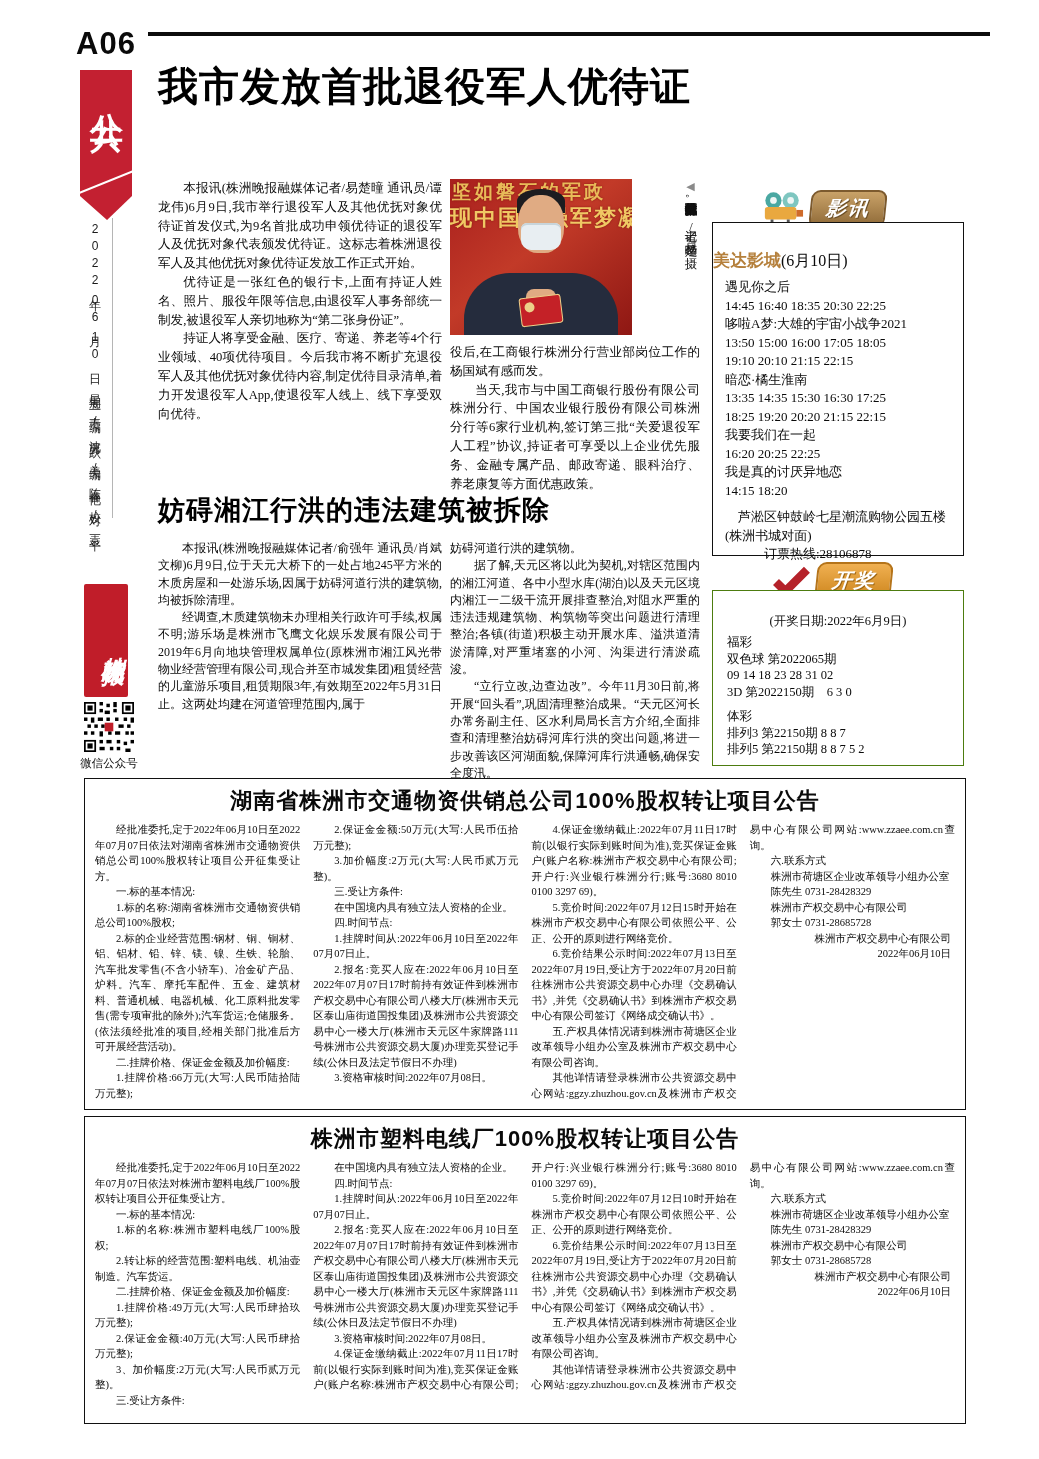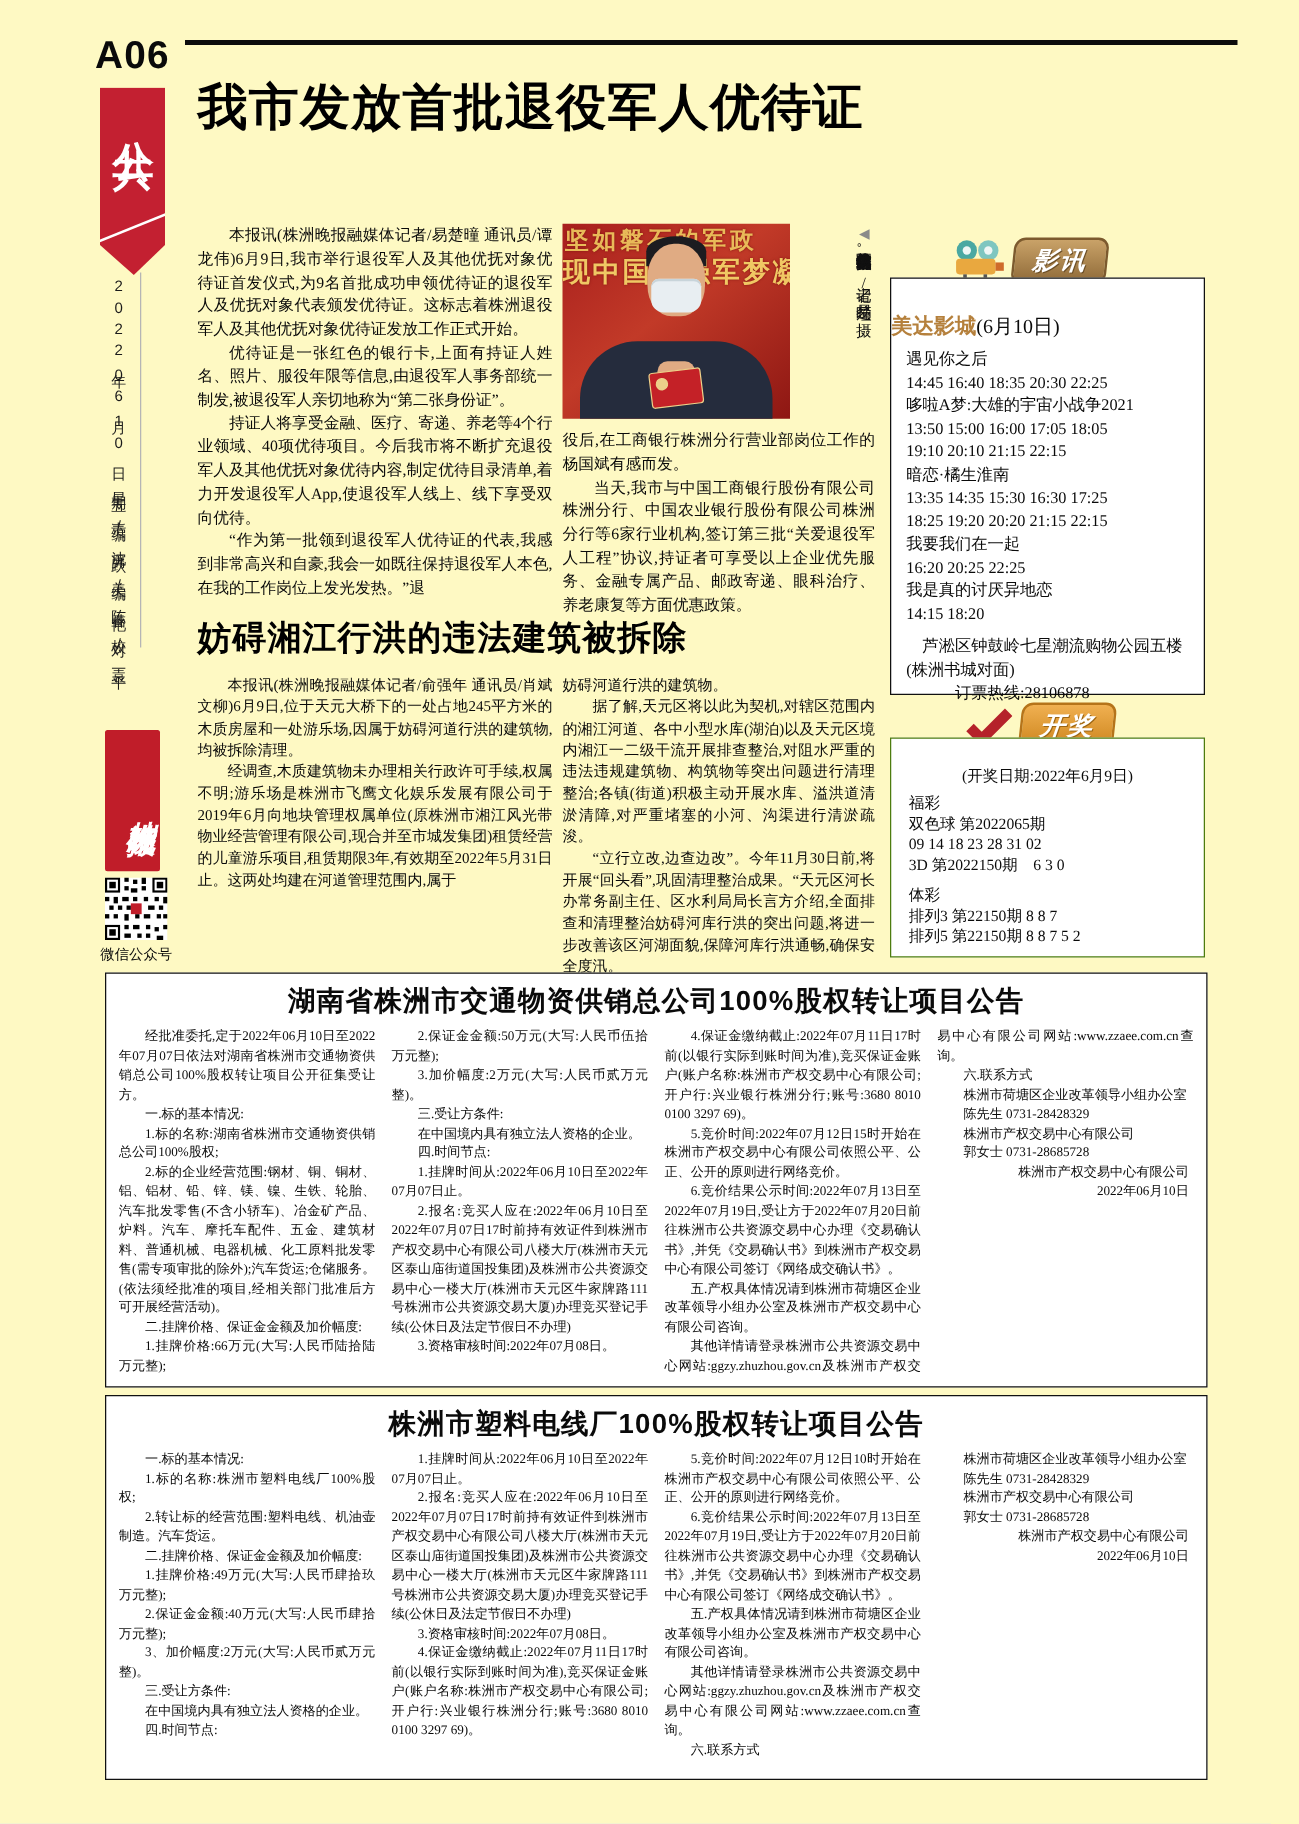--- a/index.html
+++ b/index.html
@@ -1,17 +1,17 @@
 <!DOCTYPE html>
 <html><head>
 <meta charset="utf-8">
 <title></title>
 <style>
   html,body{margin:0;padding:0;background:#e8e8e6;}
-  .page{position:relative;width:1039px;height:1459px;margin:0 auto;background:#fef9c3;
+  .page{position:relative;width:1039px;height:1459px;margin:0 auto;background:#ffffff;
         font-family:"Liberation Serif","DejaVu Serif",serif;color:#0a0a0a;overflow:hidden;}
   .abs{position:absolute;}
 
   
   .page-no{left:76px;top:26px;font-family:"Liberation Sans","DejaVu Sans",sans-serif;
            font-weight:900;font-size:31px;letter-spacing:1px;}
   .top-rule{left:148px;top:32px;width:842px;height:4px;background:#0c0c0c;}
 
   .section-banner{left:80px;top:70px;width:52px;height:150px;background:#c32031;
       clip-path:polygon(0 0,100% 0,100% 84%,52% 100%,0 84%);}
@@ -182,21 +182,20 @@
   <div class="abs qr-caption">微信公众号</div>
 
   <div class="abs headline1">
     <div>我市发放首批退役军人优待证</div>
   </div>
 
   <div class="abs col a1c1">
       <p>本报讯(株洲晚报融媒体记者/易楚曈 通讯员/谭龙伟)6月9日,我市举行退役军人及其他优抚对象优待证首发仪式,为9名首批成功申领优待证的退役军人及优抚对象代表颁发优待证。这标志着株洲退役军人及其他优抚对象优待证发放工作正式开始。</p>
       <p>优待证是一张红色的银行卡,上面有持证人姓名、照片、服役年限等信息,由退役军人事务部统一制发,被退役军人亲切地称为“第二张身份证”。</p>
       <p>持证人将享受金融、医疗、寄递、养老等4个行业领域、40项优待项目。今后我市将不断扩充退役军人及其他优抚对象优待内容,制定优待目录清单,着力开发退役军人App,使退役军人线上、线下享受双向优待。</p>
-      <p>“作为第一批领到退役军人优待证的代表,我感到非常高兴和自豪,我会一如既往保持退役军人本色,在我的工作岗位上发光发热。”退</p>
     </div>
 
   <div class="abs photo">
     <div class="gold1">坚如磐石的军政</div>
     <div class="gold2">现中国梦强军梦凝聚</div>
     <div class="hair"></div>
     <div class="head"></div>
     <div class="mask"></div>
     <div class="torso"></div>
     <div class="hand"></div>
@@ -306,20 +305,21 @@
         <div>株洲市产权交易中心有限公司</div>
         <div>郭女士 0731-28685728</div>
         <div class="sign">株洲市产权交易中心有限公司</div>
         <div class="sign">2022年06月10日</div>
       </div>
   </div>
 
   <div class="abs annbox ann2">
     <div class="ann-title">株洲市塑料电线厂100%股权转让项目公告</div>
     <div class="ann-body">
+        <div>经批准委托,定于2022年06月10日至2022年07月07日依法对株洲市塑料电线厂100%股权转让项目公开征集受让方。</div>
         <div>一.标的基本情况:</div>
         <div>1.标的名称:株洲市塑料电线厂100%股权;</div>
         <div>2.转让标的经营范围:塑料电线、机油壶制造。汽车货运。</div>
         <div>二.挂牌价格、保证金金额及加价幅度:</div>
         <div>1.挂牌价格:49万元(大写:人民币肆拾玖万元整);</div>
         <div>2.保证金金额:40万元(大写:人民币肆拾万元整);</div>
         <div>3、加价幅度:2万元(大写:人民币贰万元整)。</div>
         <div>三.受让方条件:</div>
         <div>在中国境内具有独立法人资格的企业。</div>
         <div>四.时间节点:</div>

